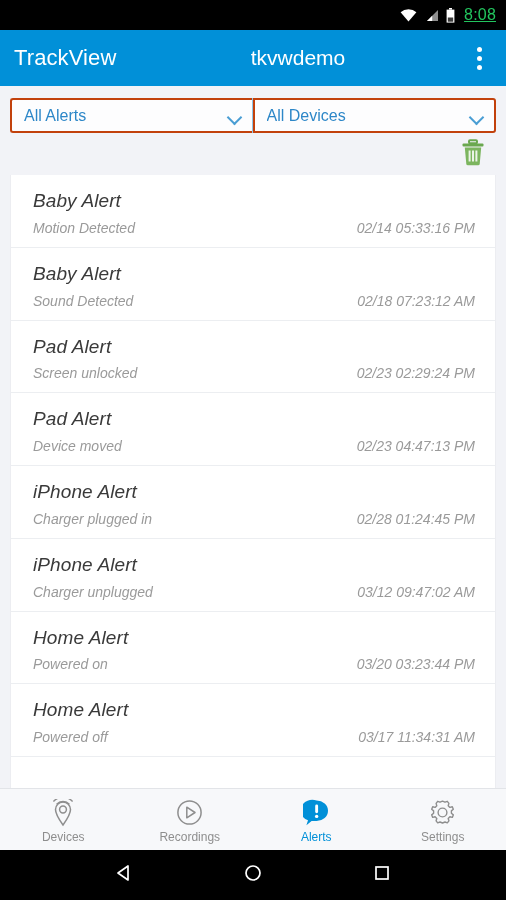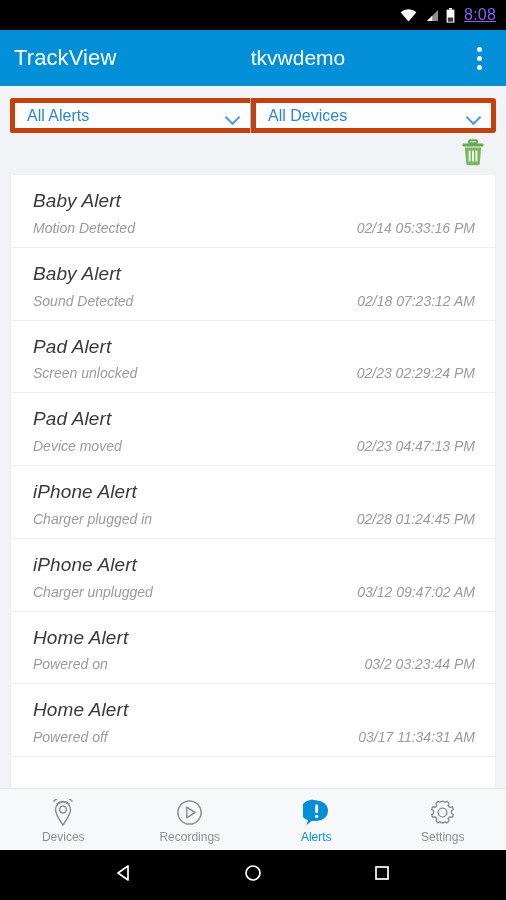--- a/index.html
+++ b/index.html
@@ -18,21 +18,21 @@
 
   
   .status-bar {
     height: 30px; flex: 0 0 30px;
     background: #000;
     display: flex; align-items: center; justify-content: flex-end;
     padding-right: 10px; gap: 7px;
   }
   .status-bar .sb-icon { display: flex; align-items: center; }
   .status-time {
-    color: #8b5cf6; font-size: 16px; letter-spacing: .2px;
+    color: #22c55e; font-size: 16px; letter-spacing: .2px;
     line-height: 1; padding-left: 2px; text-decoration: underline;
   }
 
   
   .app-bar {
     height: 56px; flex: 0 0 56px;
     background: #0190d8;
     display: flex; align-items: center;
     padding: 0 0 0 14px;
     position: relative;
@@ -59,21 +59,21 @@
 
   
   .filter-row {
     flex: 0 0 auto;
     padding: 12px 10px 0 10px;
     display: flex;
   }
   .dropdown {
     flex: 1 1 0;
     height: 35px;
-    border: 5px solid #c2410c;
+    border: 2px solid #c2410c;
     background: #fdfdfe;
     display: flex; align-items: center;
     padding: 0 10px 0 12px;
     position: relative;
   }
   .dropdown:first-child { border-radius: 3px 0 0 3px; border-right: none; }
   .dropdown:last-child  { border-radius: 0 3px 3px 0; }
   .dropdown-sep {
     width: 1px; background: #8dc4e8; flex: 0 0 1px;
   }
@@ -263,21 +263,21 @@
           <div class="alert-title">iPhone Alert</div>
           <div class="alert-sub-row">
             <span class="alert-desc">Charger unplugged</span>
             <span class="alert-time">03/12 09:47:02 AM</span>
           </div>
         </div>
         <div class="alert-item">
           <div class="alert-title">Home Alert</div>
           <div class="alert-sub-row">
             <span class="alert-desc">Powered on</span>
-            <span class="alert-time">03/2 03:23:44 PM</span>
+            <span class="alert-time">03/20 03:23:44 PM</span>
           </div>
         </div>
         <div class="alert-item">
           <div class="alert-title">Home Alert</div>
           <div class="alert-sub-row">
             <span class="alert-desc">Powered off</span>
             <span class="alert-time">03/17 11:34:31 AM</span>
           </div>
         </div>
       </div>

